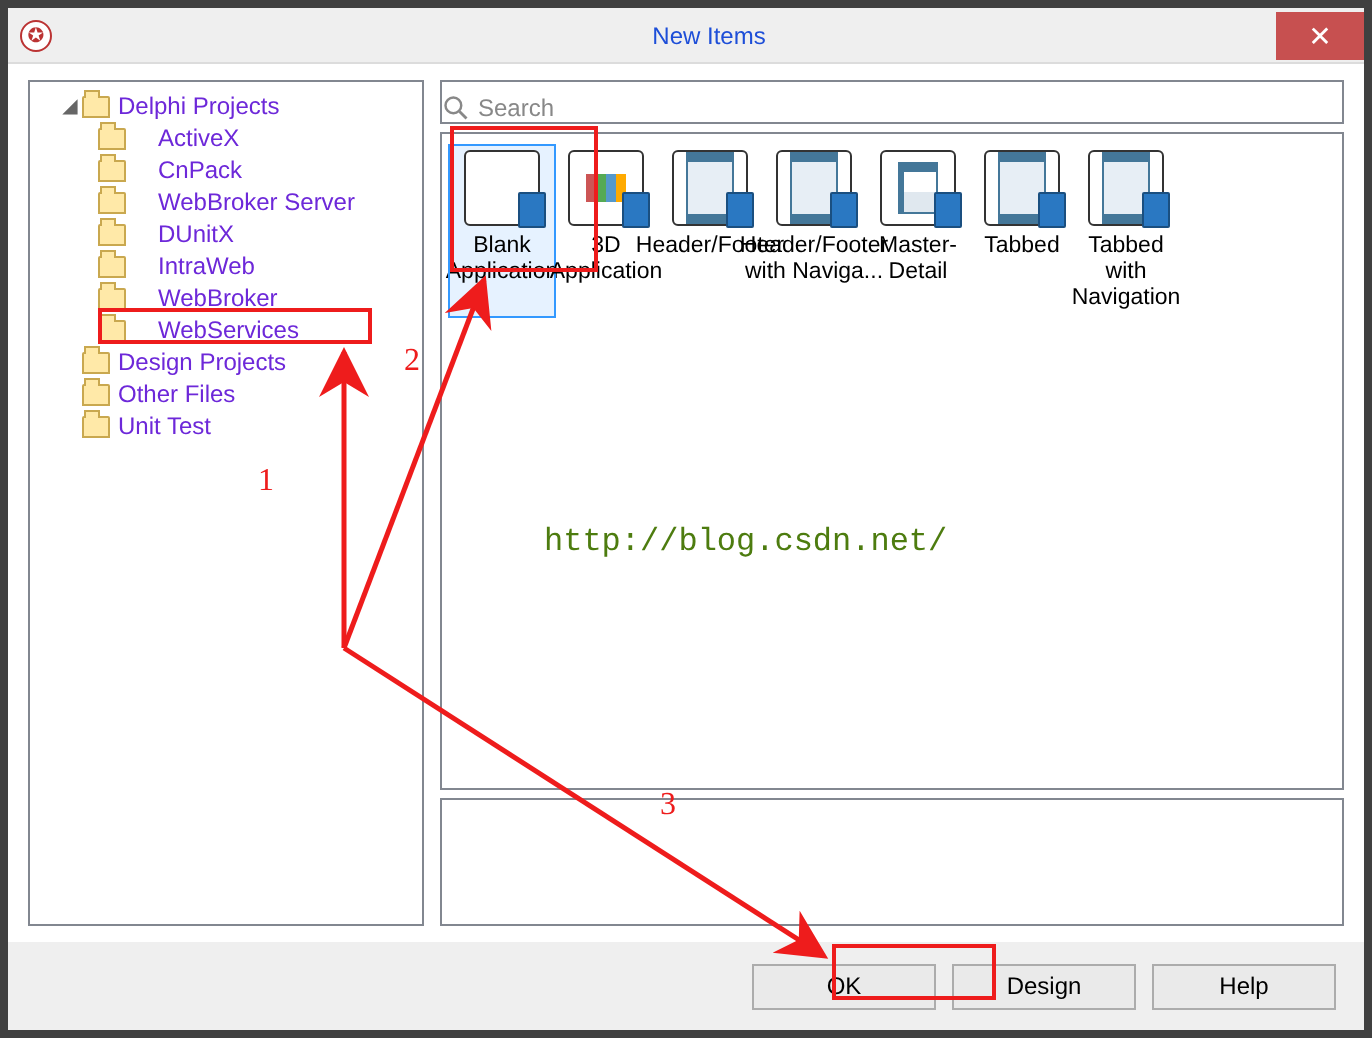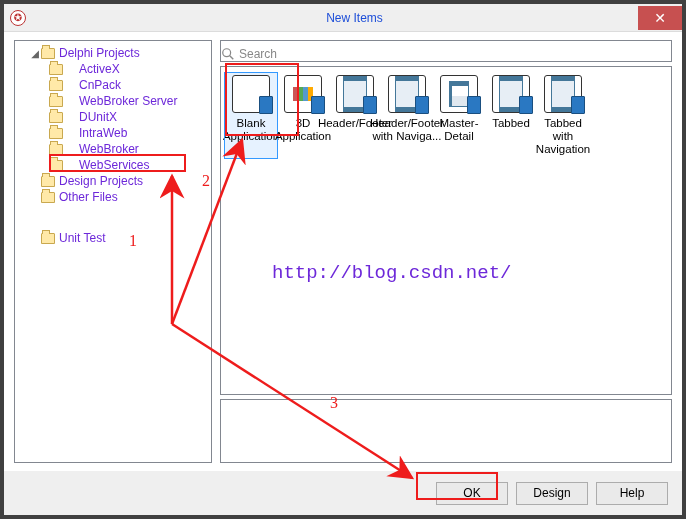--- a/index.html
+++ b/index.html
@@ -36,28 +36,28 @@
   .gi.sel { outline: 1px solid #3399ff; background: #e6f2ff; }
   .gi.sel .gi-label { color: #000; }
 
   .bars-ico::before { content:""; width: 20px; height: 14px; background: linear-gradient(to right, #c55 0 25%, #5a5 25% 50%, #59c 50% 75%, #fa0 75% 100%); display:block; }
   .hf-ico::before { content:""; width: 22px; height: 26px; border-top: 5px solid #479; border-bottom: 5px solid #479; border-left:1px solid #479; border-right:1px solid #479; display:block; background:#e7eef5; }
   .md-ico::before { content:""; width:18px; height:24px; background:#fff; border:1px solid #479; display:block; box-shadow: 2px 0 0 #479 inset, 0 4px 0 #479 inset, 0 -10px 0 #e0e8ef inset; }
 
   .detail-pane { border: 1px solid #828790; height: 64px; background: #fff; }
 
   .button-bar { position: absolute; bottom: 0; left: 0; right: 0; height: 44px; display: flex; align-items: center; justify-content: flex-end; gap: 8px; padding-right: 14px; background: #efefef; }
-  .btn { width: 72px; height: 23px; background: #eaeaea; border: 1px solid #acacac; display: flex; align-items: center; justify-content: center; text-align: right; }
+  .btn { width: 92px; height: 23px; background: #eaeaea; border: 1px solid #acacac; display: flex; align-items: center; justify-content: center; text-align: right; }
 
   
   .ann { position: absolute; pointer-events: none; }
   .ann-box { border: 2px solid #ee1c1c; }
   .ann-num { color: #ee1c1c; font-size: 16px; font-family: serif; }
   .arrow-svg { position: absolute; left: 0; top: 0; pointer-events: none; }
-  .watermark { position: absolute; color: #6d28d9; font-family: "Courier New", monospace; font-size: 19px; pointer-events: none; }
+  .watermark { position: absolute; color: #4d7c0f; font-family: "Courier New", monospace; font-size: 16px; pointer-events: none; }
 </style>
 </head>
 <body>
 
 <div class="outer-border">
 <div class="window">
 
   <div class="titlebar">
     <div class="app-icon">✪</div>
     <div class="title">New Items</div>
@@ -100,21 +100,21 @@
             <span class="tree-label">WebServices</span>
           </div>
       <div class="tree-item indent-1" style="padding-left:26px;">
             <span class="folder-ico"></span>
             <span class="tree-label">Design Projects</span>
           </div>
       <div class="tree-item indent-1" style="padding-left:26px;align-items:center;">
             <span class="folder-ico"></span>
             <span class="tree-label">Other Files</span>
           </div>
-      <div class="tree-item indent-1" style="padding-left:26px;margin-top:25px;">
+      <div class="tree-item indent-1" style="padding-left:26px;">
             <span class="folder-ico"></span>
             <span class="tree-label">Unit Test</span>
           </div>
     </div>
 
     <div class="right-pane">
       <div class="search-row">
         <svg width="14" height="14" viewBox="0 0 16 16">
               <circle cx="6.5" cy="6.5" r="4.5" fill="none" stroke="#888" stroke-width="1.4"></circle>
               <line x1="10" y1="10" x2="14" y2="14" stroke="#888" stroke-width="1.6"></line>

